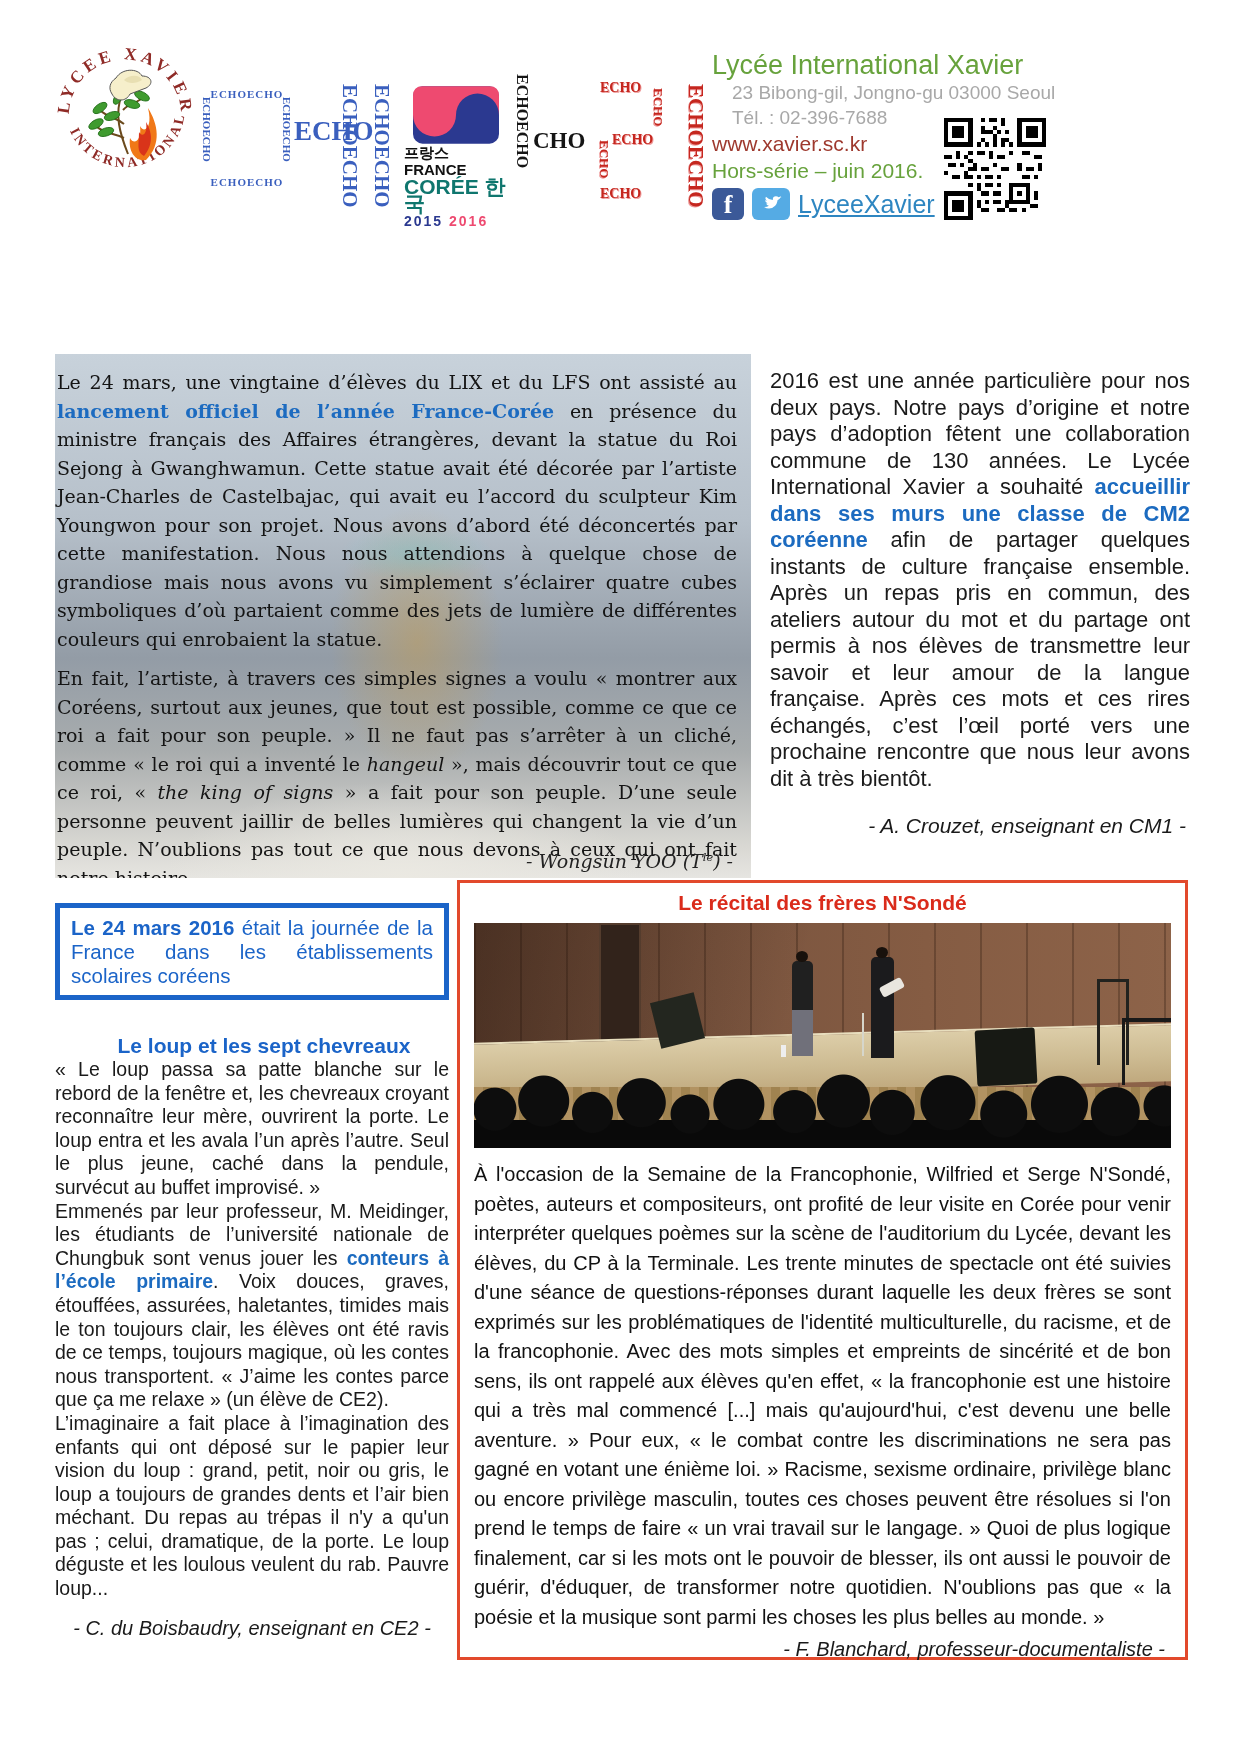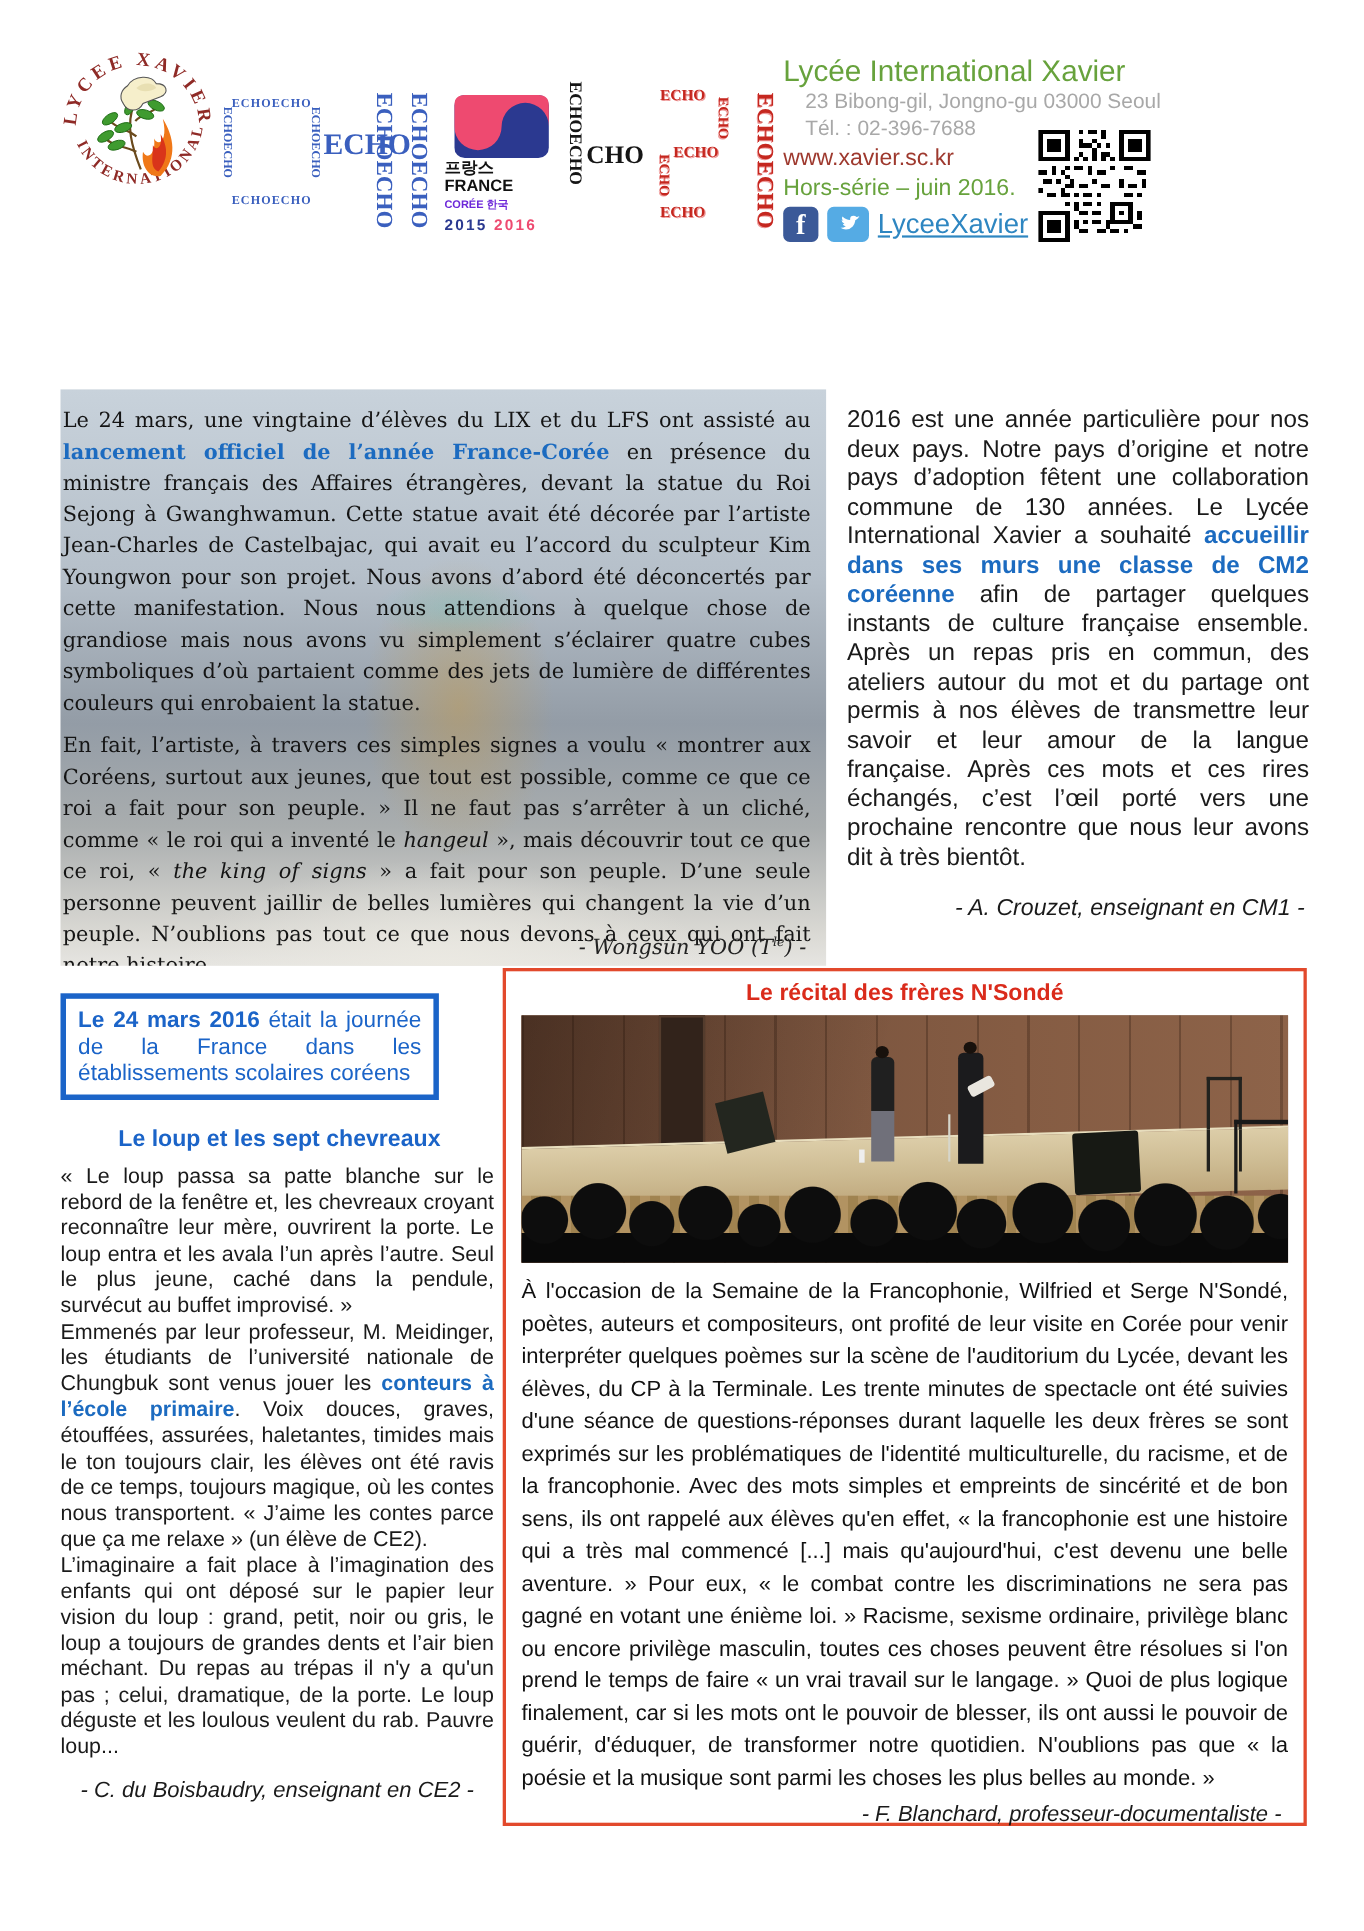--- a/index.html
+++ b/index.html
@@ -17,21 +17,21 @@
   .sq-left{left:0;} .sq-right{right:0;}
   .echo-word{position:absolute;left:294px;top:116px;font-size:27px;}
   .echo-col{position:absolute;top:84px;height:172px;writing-mode:vertical-rl;text-orientation:mixed;font-size:21px;line-height:20px;}
   .col-a{left:340px;} .col-b{left:372px;}
   .echo-black{position:absolute;left:514px;top:74px;height:128px;writing-mode:vertical-rl;text-orientation:mixed;
               font-family:"Liberation Serif",serif;font-weight:bold;color:#151515;font-size:16px;line-height:17px;}
   .cho-black{position:absolute;left:533px;top:128px;font-family:"Liberation Serif",serif;font-weight:bold;color:#151515;font-size:23px;}
   .fk-logo{position:absolute;left:404px;top:86px;width:104px;height:116px;}
   .fk-mark{width:86px;height:58px;display:block;margin:0 auto;}
   .fk-l1{font-size:15px;font-weight:bold;color:#111;line-height:17px;letter-spacing:0;}
-  .fk-l2{font-size:10px;font-weight:bold;color:#6d28d9;line-height:17px;}
+  .fk-l2{font-size:21px;font-weight:bold;color:#0f766e;line-height:17px;}
   .fk-years{font-size:14px;font-weight:bold;letter-spacing:2px;margin-top:1px;}
   .y-blue{color:#2b3990;} .y-pink{color:#ee4a70;}
   .echo-red{font-family:"Liberation Serif",serif;font-weight:bold;color:#c5271f;text-shadow:1px 1px 0 #e99;}
   .red-cluster{position:absolute;left:598px;top:80px;width:66px;height:134px;}
   .rc{position:absolute;font-size:14px;}
   .rc1{left:2px;top:0;} .rc3{left:14px;top:52px;} .rc5{left:2px;top:106px;}
   .rc2{right:0;top:8px;writing-mode:vertical-rl;font-size:13px;height:52px;line-height:12px;}
   .rc4{left:0;top:60px;writing-mode:vertical-rl;font-size:13px;height:52px;line-height:12px;}
   .red-col{position:absolute;left:686px;top:84px;height:172px;writing-mode:vertical-rl;text-orientation:mixed;font-size:21px;line-height:20px;}
   .contact{position:absolute;left:712px;top:50px;width:360px;}
@@ -66,27 +66,27 @@
   .sejong-sig{position:absolute;right:18px;bottom:6px;font-family:"DejaVu Serif",serif;font-style:italic;
               font-size:19px;color:#222;}
   .sejong-sig sup{font-size:0.6em;}
 
   
   .cm2{position:absolute;left:770px;top:368px;width:420px;}
   .cm2 p{margin:0;font-size:22px;line-height:26.5px;text-align:justify;}
   .cm2-sig{margin-top:22px;text-align:right;font-style:italic;font-size:21px;padding-right:4px;}
 
   
-  .bluebox{position:absolute;left:55px;top:903px;width:344px;box-sizing:border-box;
+  .bluebox{position:absolute;left:55px;top:903px;width:394px;box-sizing:border-box;
            border:5px solid #1b64c8;padding:8px 11px;color:#1b64c8;
            font-size:20.5px;line-height:23.8px;text-align:justify;}
   .bluebox b{font-weight:bold;}
 
   
-  .loup-title{position:absolute;left:55px;top:1022px;width:394px;margin:2px;text-align:center;
+  .loup-title{position:absolute;left:55px;top:1022px;width:394px;margin:12px;text-align:center;
               color:#1b64c8;font-size:21px;font-weight:bold;}
   .loup{position:absolute;left:55px;top:1058px;width:394px;}
   .loup p{margin:0;font-size:19.5px;line-height:23.6px;text-align:justify;}
   .loup-sig{margin-top:16px;text-align:center;font-style:italic;font-size:20px;}
 
   
   .redbox{position:absolute;left:457px;top:880px;width:731px;height:780px;box-sizing:border-box;
           border:3px solid #e2492c;padding:6px 14px 0 14px;}
   .recital-title{margin:2px 0 8px 0;text-align:center;color:#da2b1b;font-size:21px;font-weight:bold;}
   .photo{position:relative;width:697px;height:225px;overflow:hidden;background:#7b553f;}

